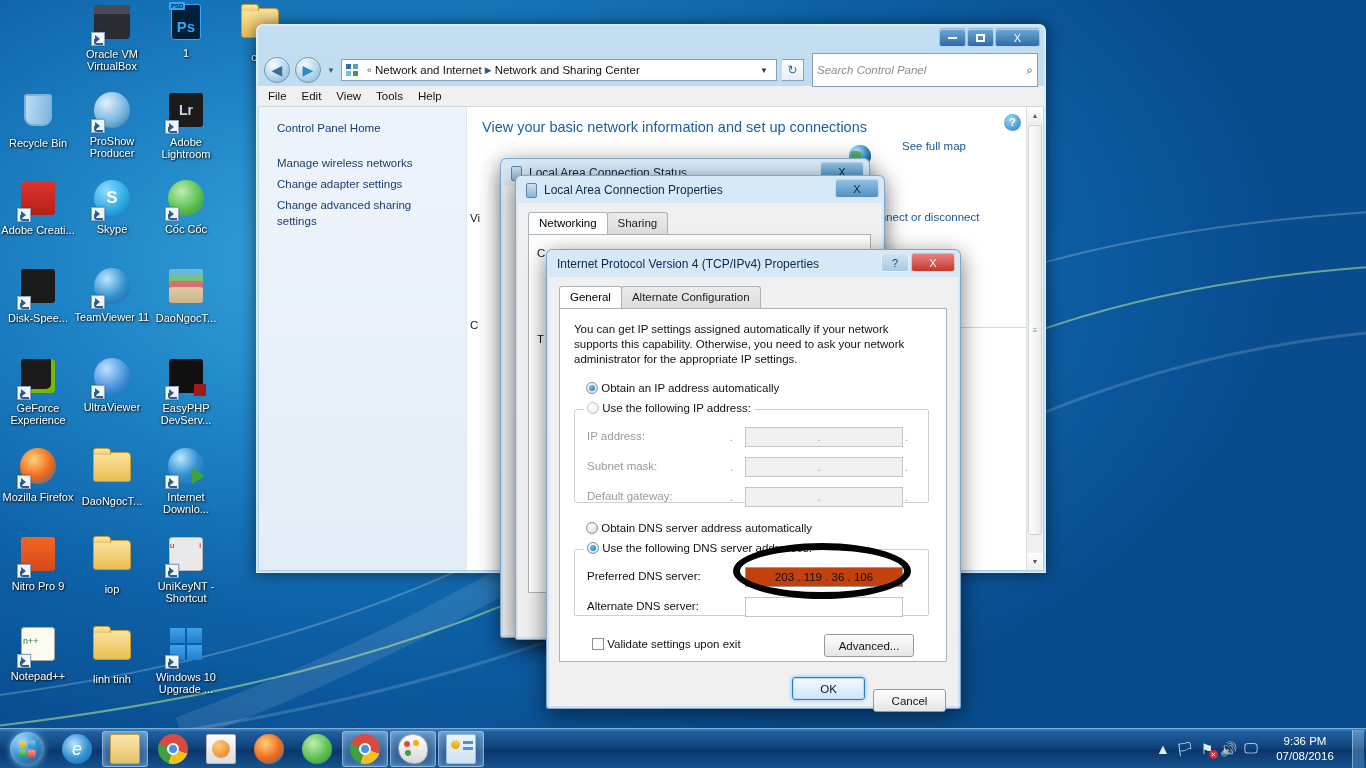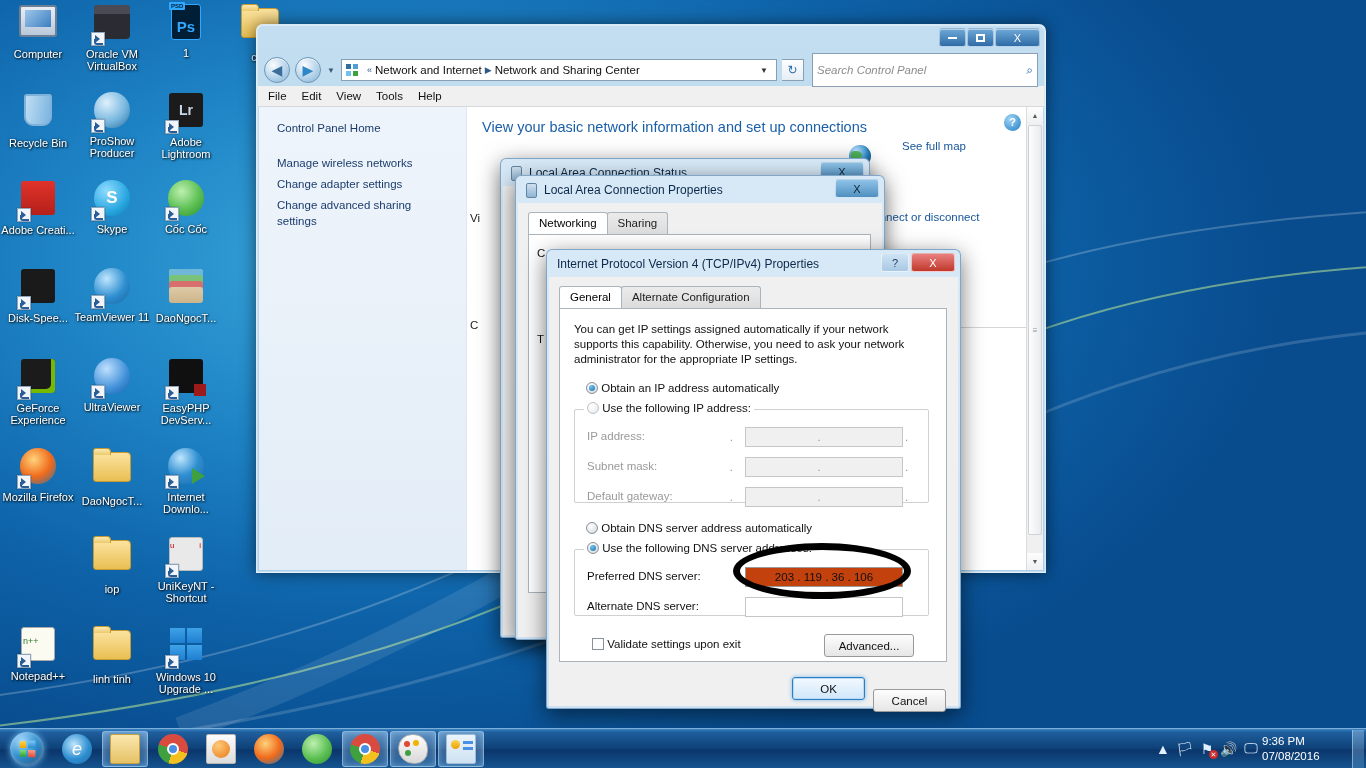--- a/index.html
+++ b/index.html
@@ -225,43 +225,37 @@
       linear-gradient(#ff9a8a,#e04a33) 9px 9px/7px 7px no-repeat;
     transform: perspective(24px) rotateY(-12deg); }
   .tb-item { width: 46px; height: 36px; margin-left: 2px; display:flex; align-items:center; justify-content:center;
     border-radius: 3px; }
   .tb-item.open { background: linear-gradient(rgba(190,225,255,.38), rgba(120,180,235,.26));
     border: 1px solid rgba(190,225,255,.55); box-shadow: inset 0 0 6px rgba(190,230,255,.4); }
   .tb-ic { width: 30px; height: 30px; border-radius: 4px; position: relative; }
   #tray { margin-left: auto; display: flex; align-items: center; height: 40px; padding-right: 2px; }
   .tray-ic { width: 22px; height: 36px; display:flex; align-items:center; justify-content:center;
     color: #dff0ff; font-size: 14px; }
-  #clock { width: 86px; color: #fff; font-size: 11.5px; line-height: 15px; }
+  #clock { width: 86px; text-align: center; color: #fff; font-size: 11.5px; line-height: 15px; }
   #showdesk { width: 12px; height: 38px; margin-left: 4px;
     background: linear-gradient(rgba(200,230,255,.35), rgba(120,180,230,.25));
     border-left: 1px solid rgba(200,230,255,.5); }
 </style>
 </head>
 <body>
 
 <svg class="swoosh" viewBox="0 0 1366 730" preserveAspectRatio="none">
   <path d="M -40 700 C 300 660 520 560 700 430 C 880 300 1060 230 1400 210" fill="none" stroke="rgba(255,255,255,0.22)" stroke-width="2"></path>
   <path d="M -40 730 C 340 690 560 600 760 470 C 960 340 1140 280 1400 265" fill="none" stroke="rgba(190,235,150,0.55)" stroke-width="2"></path>
   <path d="M -40 760 C 360 720 600 640 820 520 C 1040 400 1200 345 1400 330" fill="none" stroke="rgba(255,255,255,0.16)" stroke-width="3"></path>
   <path d="M 180 730 C 420 640 640 520 900 300" fill="none" stroke="rgba(255,255,255,0.10)" stroke-width="26"></path>
 </svg>
 
 <div id="desktop-icons">
 
-  <div class="dicon" style="left:0px;top:2px">
-    <div class="glyph">
-        <div class="ic-monitor"></div>
-      </div>
-    <span class="lbl">Computer</span>
-  </div>
   <div class="dicon" style="left:74px;top:2px">
     <div class="glyph">
         <div class="ic-box"></div>
         <span class="shortcut-arrow"></span>
       </div>
     <span class="lbl">Oracle VM VirtualBox</span>
   </div>
   <div class="dicon" style="left:148px;top:2px">
     <div class="glyph">
         <div class="ic-psd"><span class="tag">PSD</span>Ps</div>
@@ -377,20 +371,27 @@
   </div>
   <div class="dicon" style="left:148px;top:446px">
     <div class="glyph">
       <div class="ic-circ" style="background:radial-gradient(circle at 35% 28%,#bfe6ff,#2f8fd0 50%,#1b6ba8)"></div>
       <span style="position:absolute;right:1px;bottom:4px;width:0;height:0;border-left:13px solid #3fa03f;border-top:8px solid transparent;border-bottom:8px solid transparent"></span>
       <span class="shortcut-arrow"></span>
       </div>
     <span class="lbl">Internet Downlo...</span>
   </div>
 
+  <div class="dicon" style="left:0px;top:534px">
+    <div class="glyph">
+      <div class="ic-sq" style="background:linear-gradient(#f26522,#d8491a)"></div>
+        <span class="shortcut-arrow"></span>
+      </div>
+    <span class="lbl">Nitro Pro 9</span>
+  </div>
   <div class="dicon" style="left:74px;top:534px">
     <div class="glyph">
         <div class="ic-folder"></div>
       </div>
     <span class="lbl">iop</span>
   </div>
   <div class="dicon" style="left:148px;top:534px">
     <div class="glyph">
       <div class="ic-sq" style="background:#e9e9e9;border:1px solid #bbb"></div>
       <span style="position:absolute;left:4px;top:3px;font-size:8px;color:#c00;text-shadow:none">u</span>

